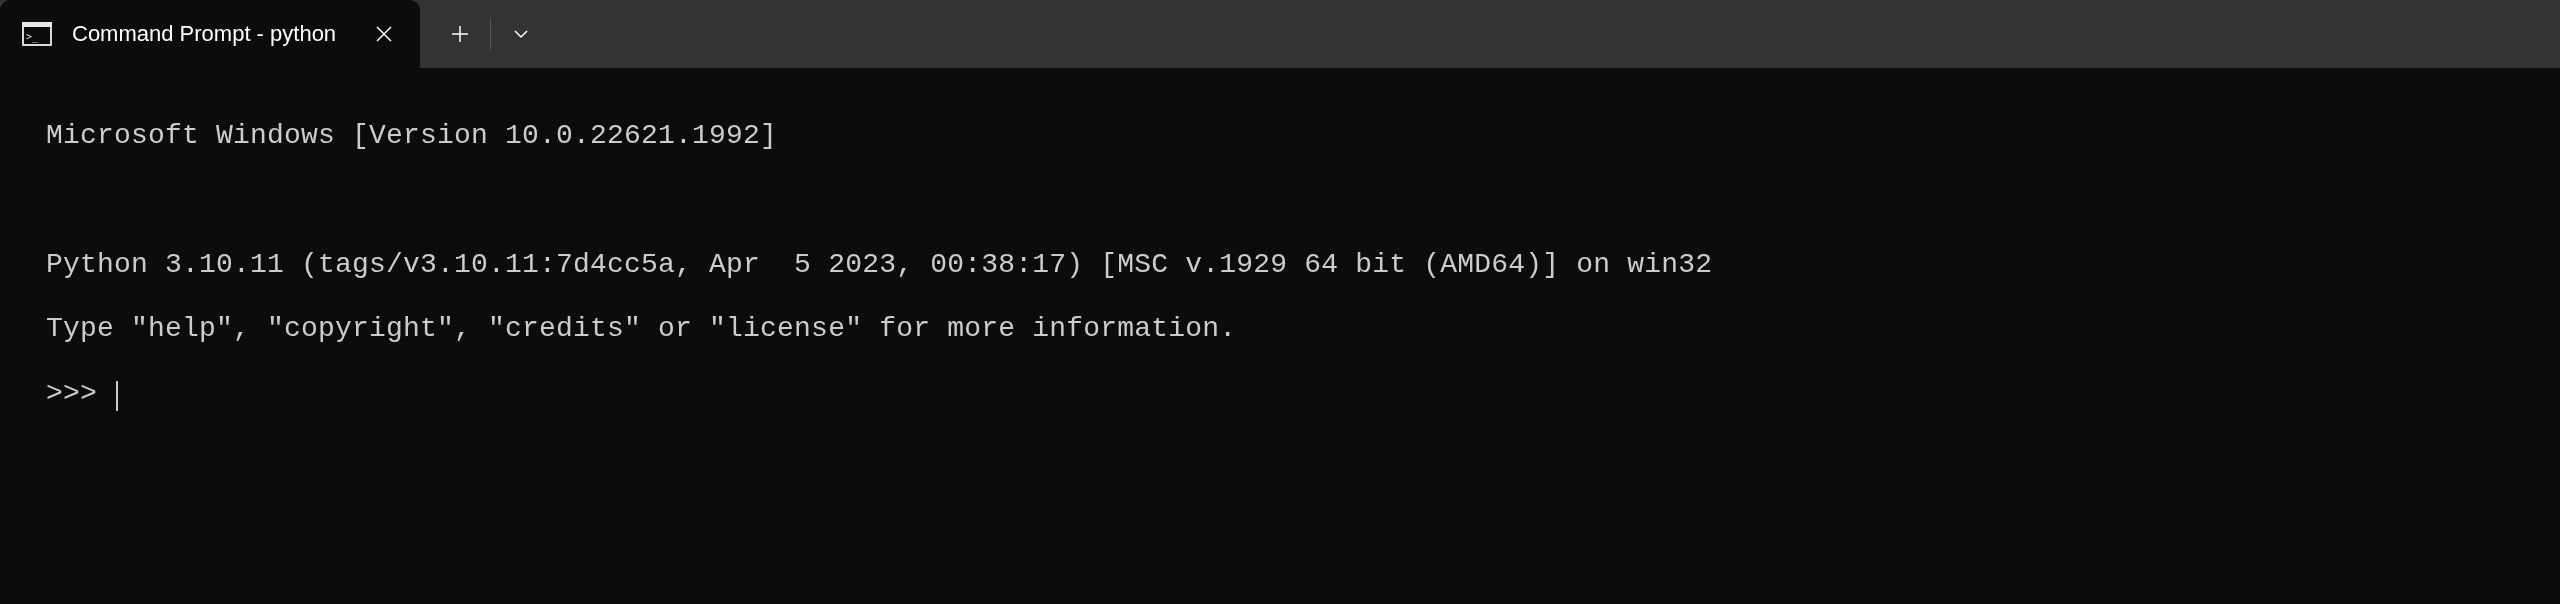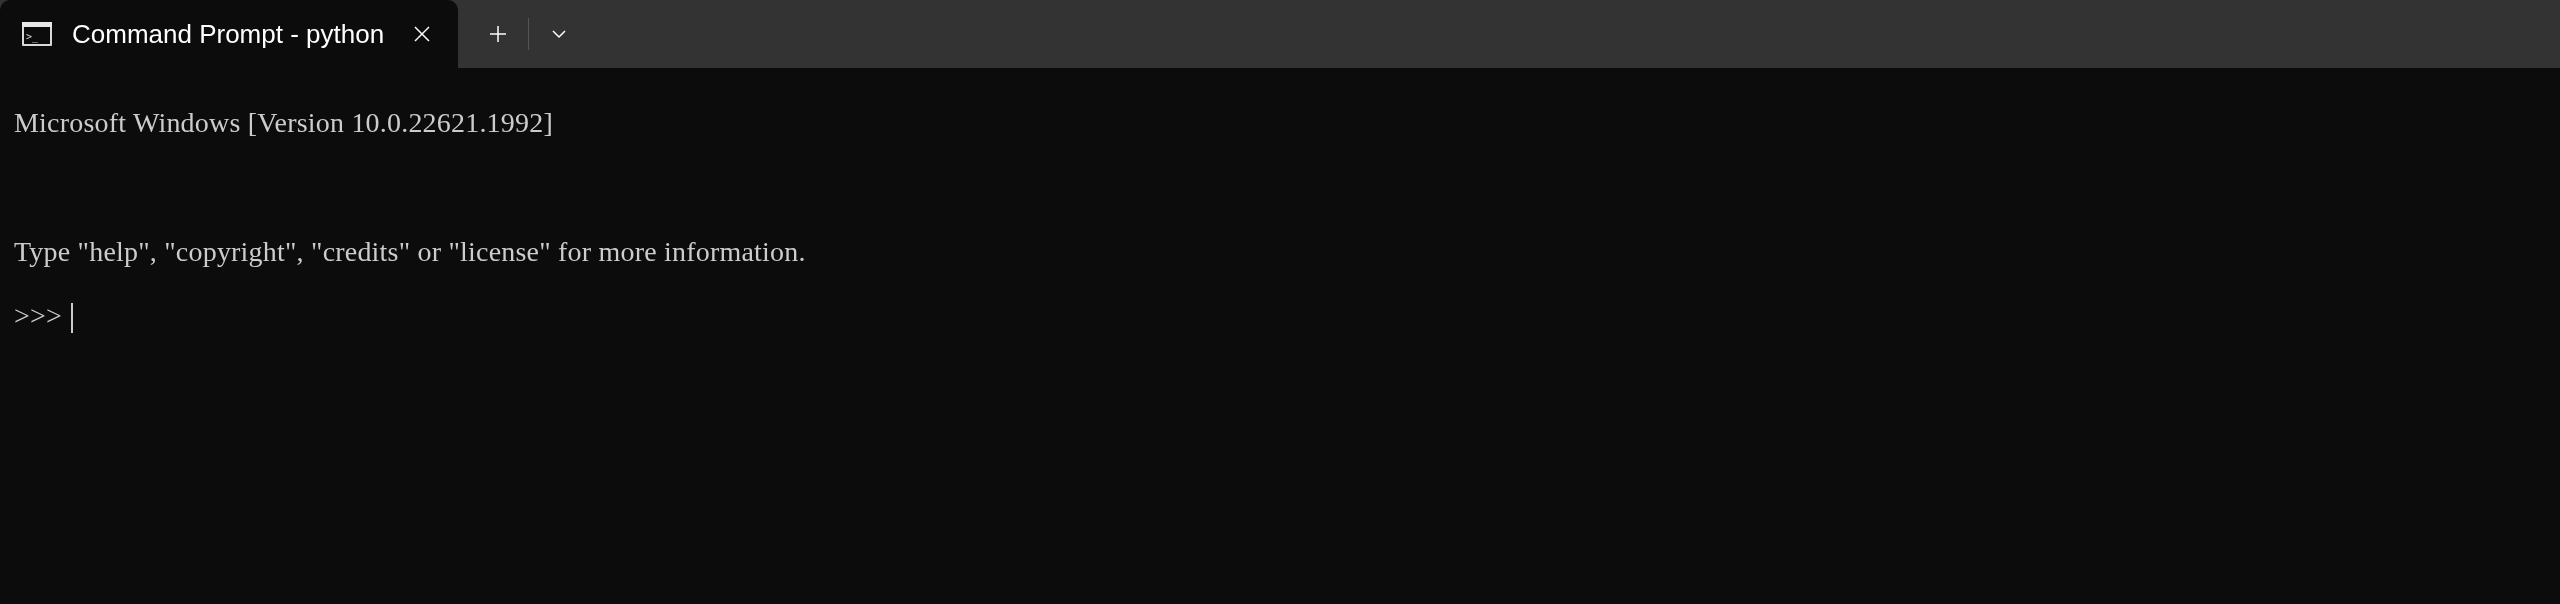--- a/index.html
+++ b/index.html
@@ -38,21 +38,21 @@
       display: flex;
       align-items: center;
       justify-content: center;
     }
     .tab-icon svg {
       width: 30px;
       height: 24px;
     }
     .tab-title {
       color: #ffffff;
-      font-size: 26px;
+      font-size: 22px;
       font-family: 'Segoe UI', sans-serif;
       font-weight: 500;
       flex: 1;
     }
     .tab-close {
       width: 36px;
       height: 36px;
       display: flex;
       align-items: center;
       justify-content: center;
@@ -75,27 +75,28 @@
       cursor: pointer;
       color: #ffffff;
     }
     .divider {
       width: 1px;
       height: 32px;
       background: #555555;
       margin: 0 2px;
     }
     .terminal {
-      padding: 7px 14px;
+      padding: 20px 14px;
       color: #cccccc;
       font-size: 28px;
       line-height: 1.15;
-      font-family: Liberation Serif, serif;
+      font-family: Liberation Mono, monospace;
       white-space: pre;
       letter-spacing: 0.2px;
+      margin-left: 32px;
     }
     .terminal-line {
       min-height: 32px;
     }
     .cursor {
       display: inline-block;
       width: 2px;
       height: 30px;
       background: #cccccc;
       vertical-align: text-bottom;
@@ -137,15 +138,16 @@
       <svg width="20" height="20" viewBox="0 0 20 20">
         <polyline points="4,7 10,13 16,7" fill="none" stroke="#ffffff" stroke-width="1.5"></polyline>
       </svg>
     </div>
   </div>
 </div>
 
 <div class="terminal">
 <div class="terminal-line">Microsoft Windows [Version 10.0.22621.1992]</div>
 <div class="terminal-line"></div>
+<div class="terminal-line">Python 3.10.11 (tags/v3.10.11:7d4cc5a, Apr  5 2023, 00:38:17) [MSC v.1929 64 bit (AMD64)] on win32</div>
 <div class="terminal-line">Type "help", "copyright", "credits" or "license" for more information.</div>
 <div class="terminal-line"><span>&gt;&gt;&gt; </span><span class="cursor"></span></div>
 </div>
 
 </body></html>

